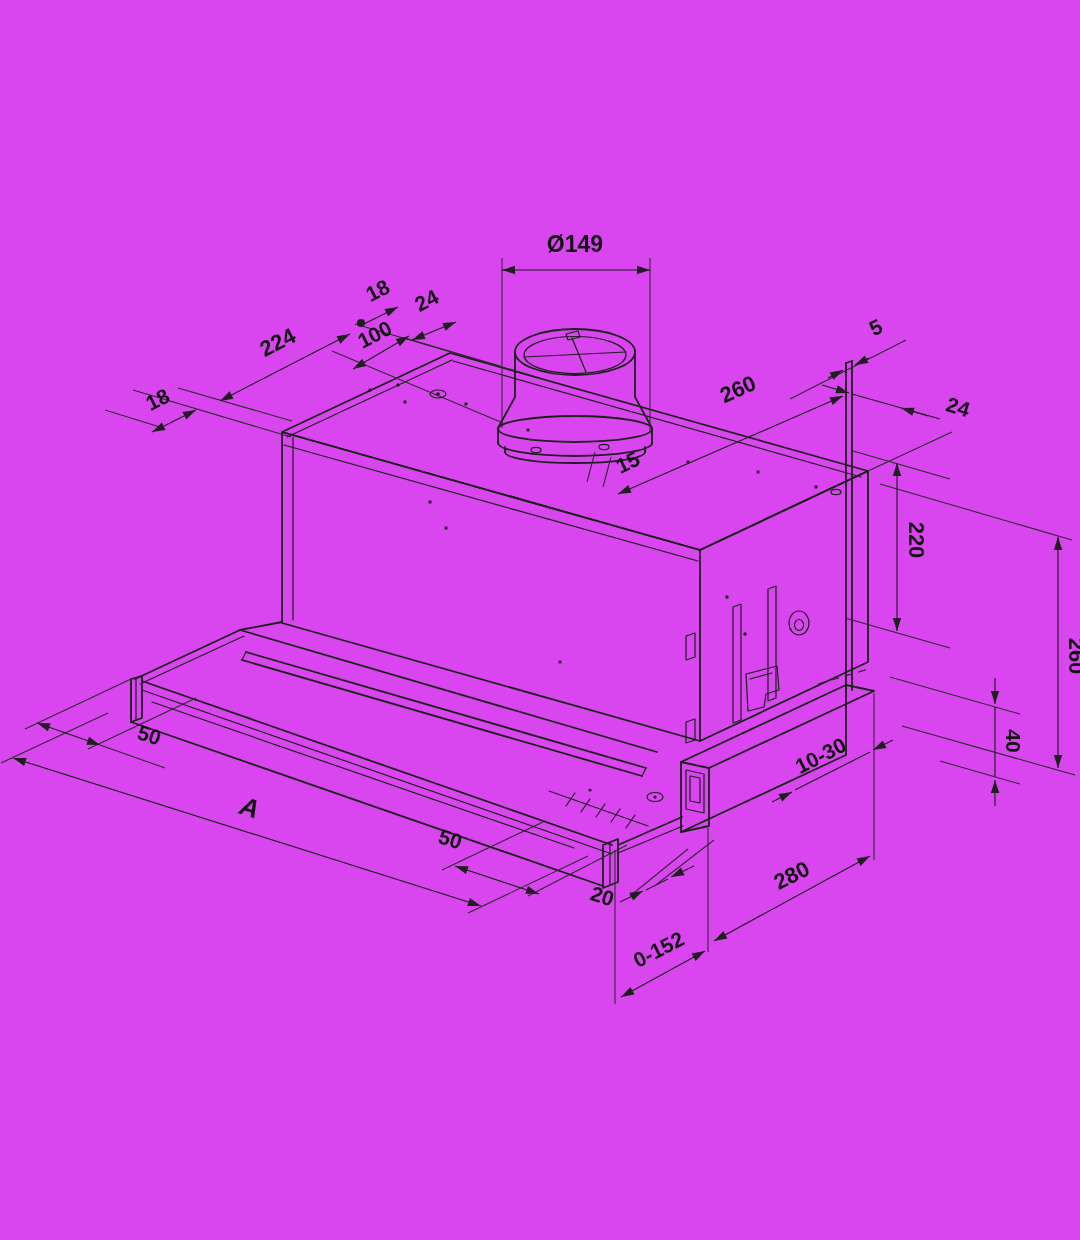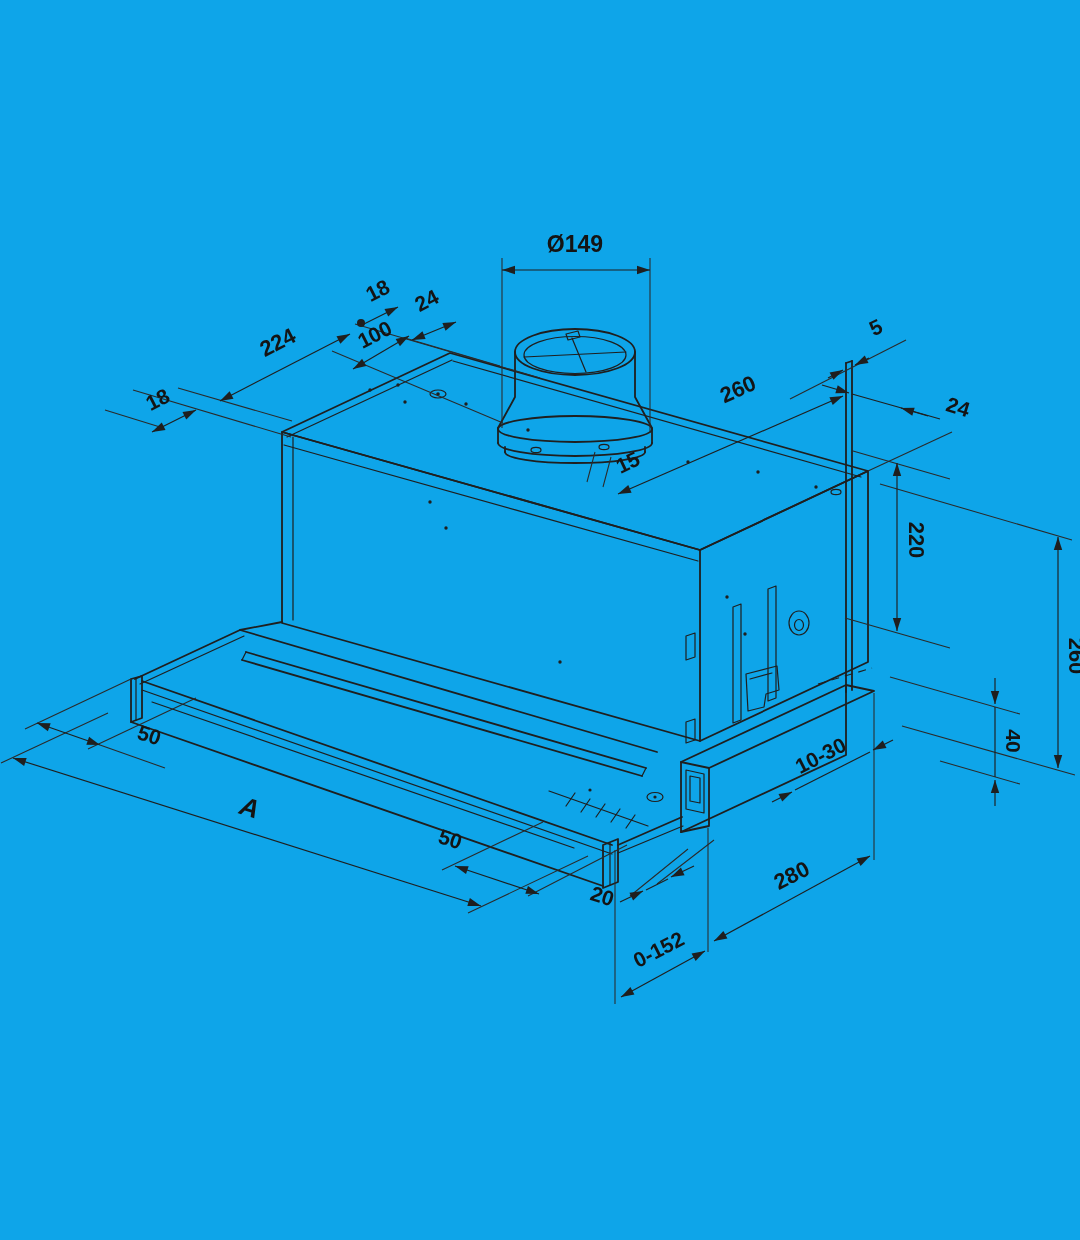--- a/index.html
+++ b/index.html
@@ -1,16 +1,16 @@
 <!DOCTYPE html>
 <html><head>
 <meta charset="utf-8">
 <style>
   html,body{margin:0;padding:0;background:#ffffff;}
-  .page{width:1080px;height:1240px;background:#0ea5e9;position:relative;overflow:hidden;}
+  .page{width:1080px;height:1240px;background:#d946ef;position:relative;overflow:hidden;}
   svg{display:block;}
   .obj{stroke:#1f1f1f;stroke-width:1.8;fill:none;stroke-linejoin:round;stroke-linecap:round;}
   .obj2{stroke:#1f1f1f;stroke-width:1.2;fill:none;stroke-linejoin:round;stroke-linecap:round;}
   .dim{stroke:#1f1f1f;stroke-width:1.15;fill:none;}
   .ext{stroke:#2a2a2a;stroke-width:1.05;fill:none;}
   .dash{stroke:#1f1f1f;stroke-width:1.2;fill:none;stroke-dasharray:8 6;}
   .dot{fill:#1f1f1f;stroke:none;}
   .dim-label{font-family:"Liberation Sans",sans-serif;font-weight:bold;fill:#141414;}
 </style>
 </head>

